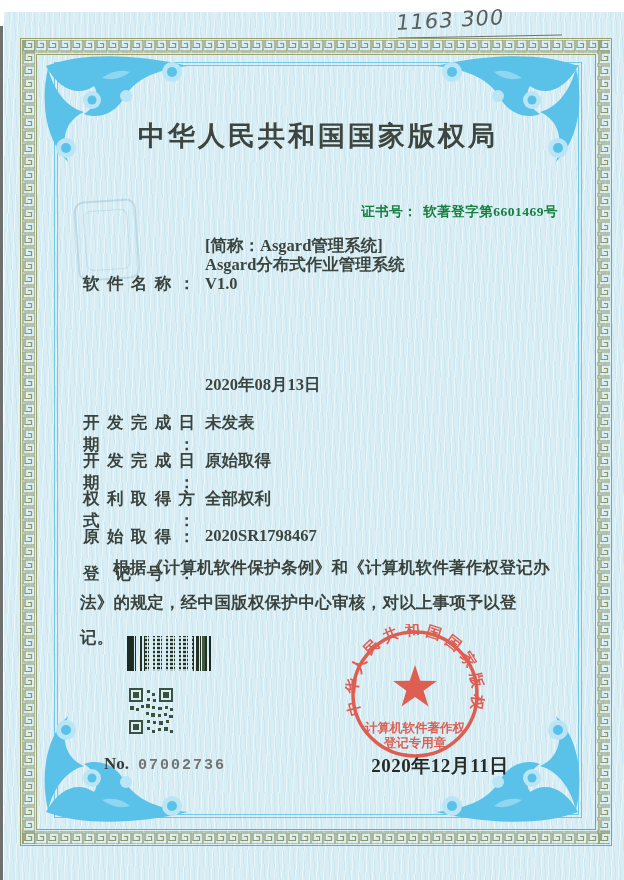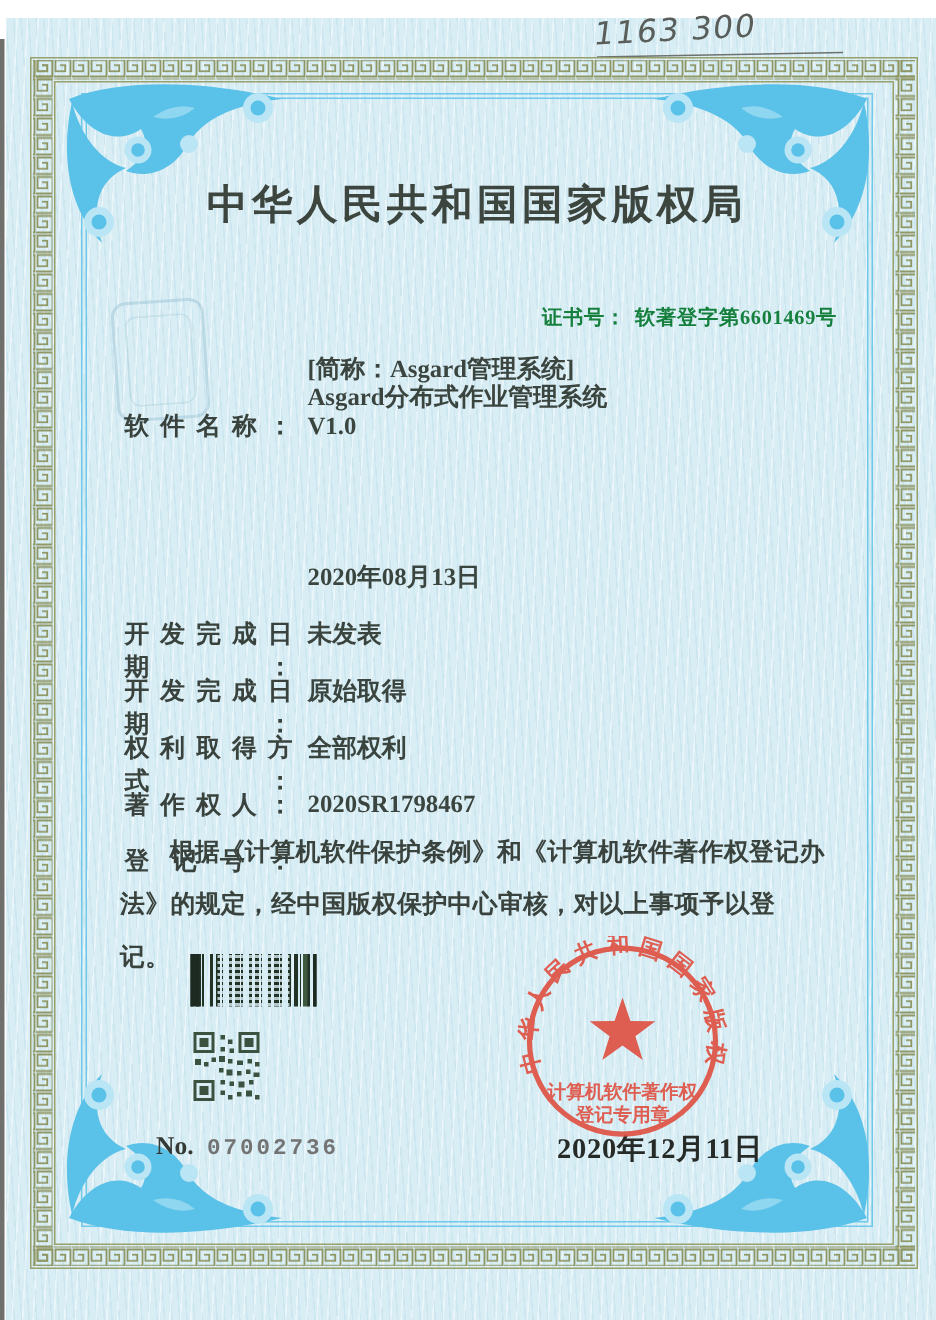--- a/index.html
+++ b/index.html
@@ -141,21 +141,21 @@
   </div>
   <div class="row r-pub">
     <span class="lbl">开发完成日期：</span>
     <span class="val">未发表</span>
   </div>
   <div class="row r-acq">
     <span class="lbl">权利取得方式：</span>
     <span class="val">原始取得</span>
   </div>
   <div class="row r-scope">
-    <span class="lbl">著作权人：</span>
+    <span class="lbl">原始取得：</span>
     <span class="val">全部权利</span>
   </div>
   <div class="row r-reg">
     <span class="lbl">登记号：</span>
     <span class="val">2020SR1798467</span>
   </div>
 
   <div class="statement">根据《计算机软件保护条例》和《计算机软件著作权登记办法》的规定，经中国版权保护中心审核，对以上事项予以登记。</div>
 
   <div class="barcode"></div>

